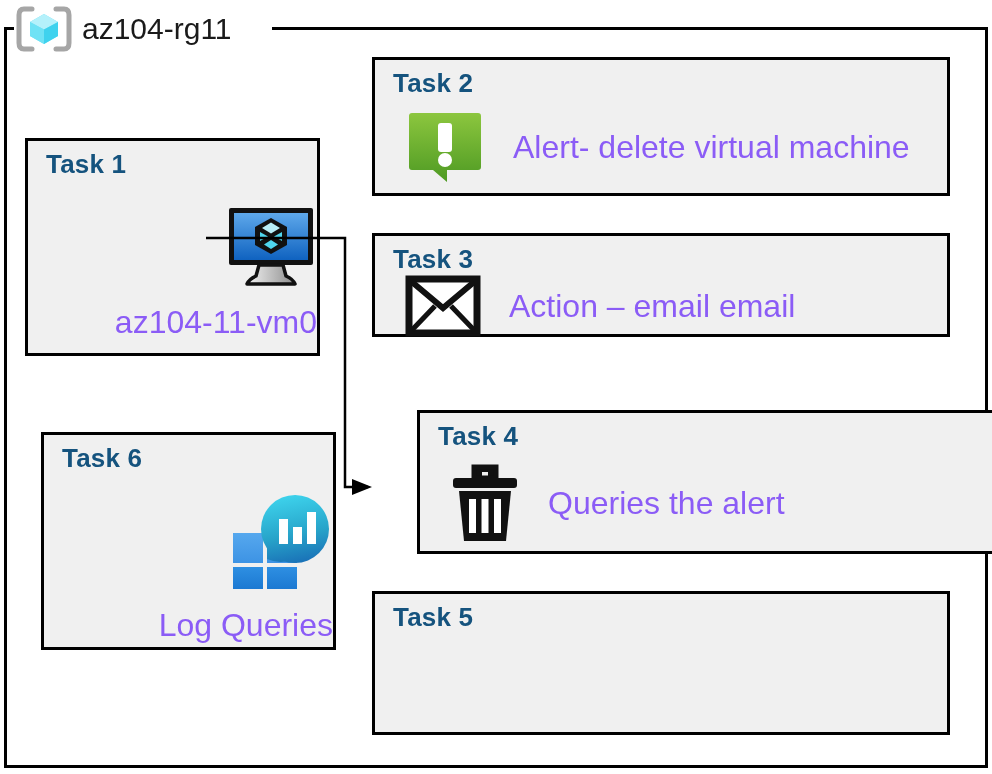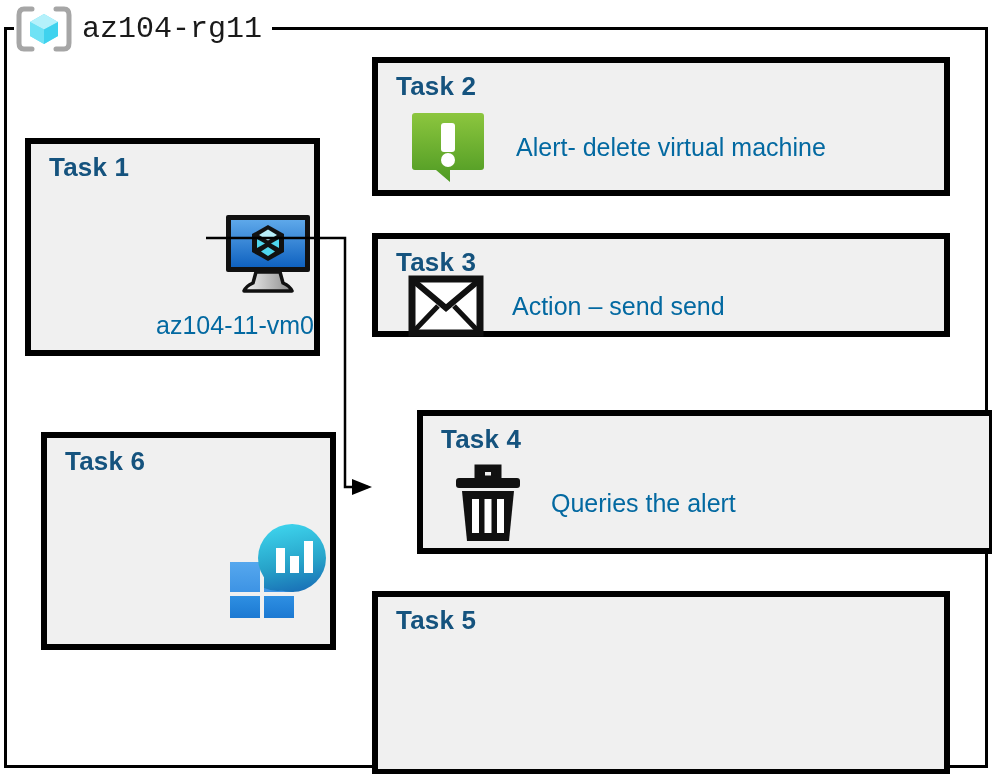--- a/index.html
+++ b/index.html
@@ -54,43 +54,42 @@
     gap: 8px;
     background: #ffffff;
     padding-right: 10px;
     z-index: 5;
   }
   #rg-title {
     font-size: 30px;
     color: #1a1a1a;
     letter-spacing: 0px;
     white-space: nowrap;
-    font-family: Liberation Mono, monospace;
   }
 
   
   .task-box {
     position: absolute;
     box-sizing: border-box;
     background: #F0F0F0;
-    border: 6px solid #000000;
+    border: 3px solid #000000;
   }
   .task-label {
     position: absolute;
     left: 18px;
     top: 8px;
     font-size: 26px;
     font-weight: bold;
     color: #15537E;
     letter-spacing: 0.2px;
     white-space: nowrap;
   }
   .task-caption {
-    font-size: 25px;
-    color: #0369a1;
+    font-size: 32px;
+    color: #8b5cf6;
     white-space: nowrap;
   }
 
   
   .box-left {
     width: 295px;
     height: 218px;
   }
   .box-left .stack {
     position: absolute;
@@ -230,20 +229,21 @@
         <rect x="42" y="42" width="30" height="30" fill="url(#laSq1)"></rect>
 
         <path d="M70 4 A34 34 0 1 1 42 68 L42 42 L70 42 Z" fill="url(#laCircle)"></path>
         <circle cx="70" cy="38" r="34" fill="url(#laCircle)"></circle>
 
         <rect x="54" y="28" width="9" height="25" fill="#ffffff"></rect>
         <rect x="68" y="36" width="9" height="17" fill="#ffffff"></rect>
         <rect x="82" y="21" width="9" height="32" fill="#ffffff"></rect>
       </svg>
     </span>
+    <span class="task-caption">Log Queries</span>
   </div>
 </div>
 
 <div class="task-box box-right" style="top:57px; height:139px;">
   <div class="task-label">Task 2</div>
   <div class="row">
     <span class="icon-slot">
       <svg width="80" height="72" viewBox="0 0 80 72">
         <defs>
           <linearGradient id="alertGrad" x1="0" y1="0" x2="0" y2="1">
@@ -263,21 +263,21 @@
 <div class="task-box box-right" style="top:233px; height:104px;">
   <div class="task-label">Task 3</div>
   <div class="row">
     <span class="icon-slot">
       <svg width="76" height="62" viewBox="0 0 76 62">
         <rect x="4" y="4" width="68" height="54" fill="#ffffff" stroke="#111111" stroke-width="7"></rect>
         <path d="M7 7 L38 33 L69 7" fill="none" stroke="#111111" stroke-width="6"></path>
         <path d="M7 55 L30 31 M69 55 L46 31" fill="none" stroke="#111111" stroke-width="5"></path>
       </svg>
     </span>
-    <span class="task-caption">Action – send send</span>
+    <span class="task-caption">Action – email email</span>
   </div>
 </div>
 
 <div class="task-box box-right" style="top:410px; height:144px;margin-left:45px;">
   <div class="task-label">Task 4</div>
   <div class="row">
     <span class="icon-slot">
       <svg width="70" height="80" viewBox="0 0 70 80">
 
         <path d="M24 4 L46 4 L46 14 L38 14 L38 9 L32 9 L32 14 L24 14 Z" fill="#111111"></path>
@@ -289,15 +289,15 @@
 
         <rect x="19" y="36" width="7" height="34" fill="#ffffff"></rect>
         <rect x="31.5" y="36" width="7" height="34" fill="#ffffff"></rect>
         <rect x="44" y="36" width="7" height="34" fill="#ffffff"></rect>
       </svg>
     </span>
     <span class="task-caption">Queries the alert</span>
   </div>
 </div>
 
-<div class="task-box box-right" style="top:591px; height:184px;">
+<div class="task-box box-right" style="top:591px; height:144px;">
   <div class="task-label">Task 5</div>
 </div>
 
 </body></html>

